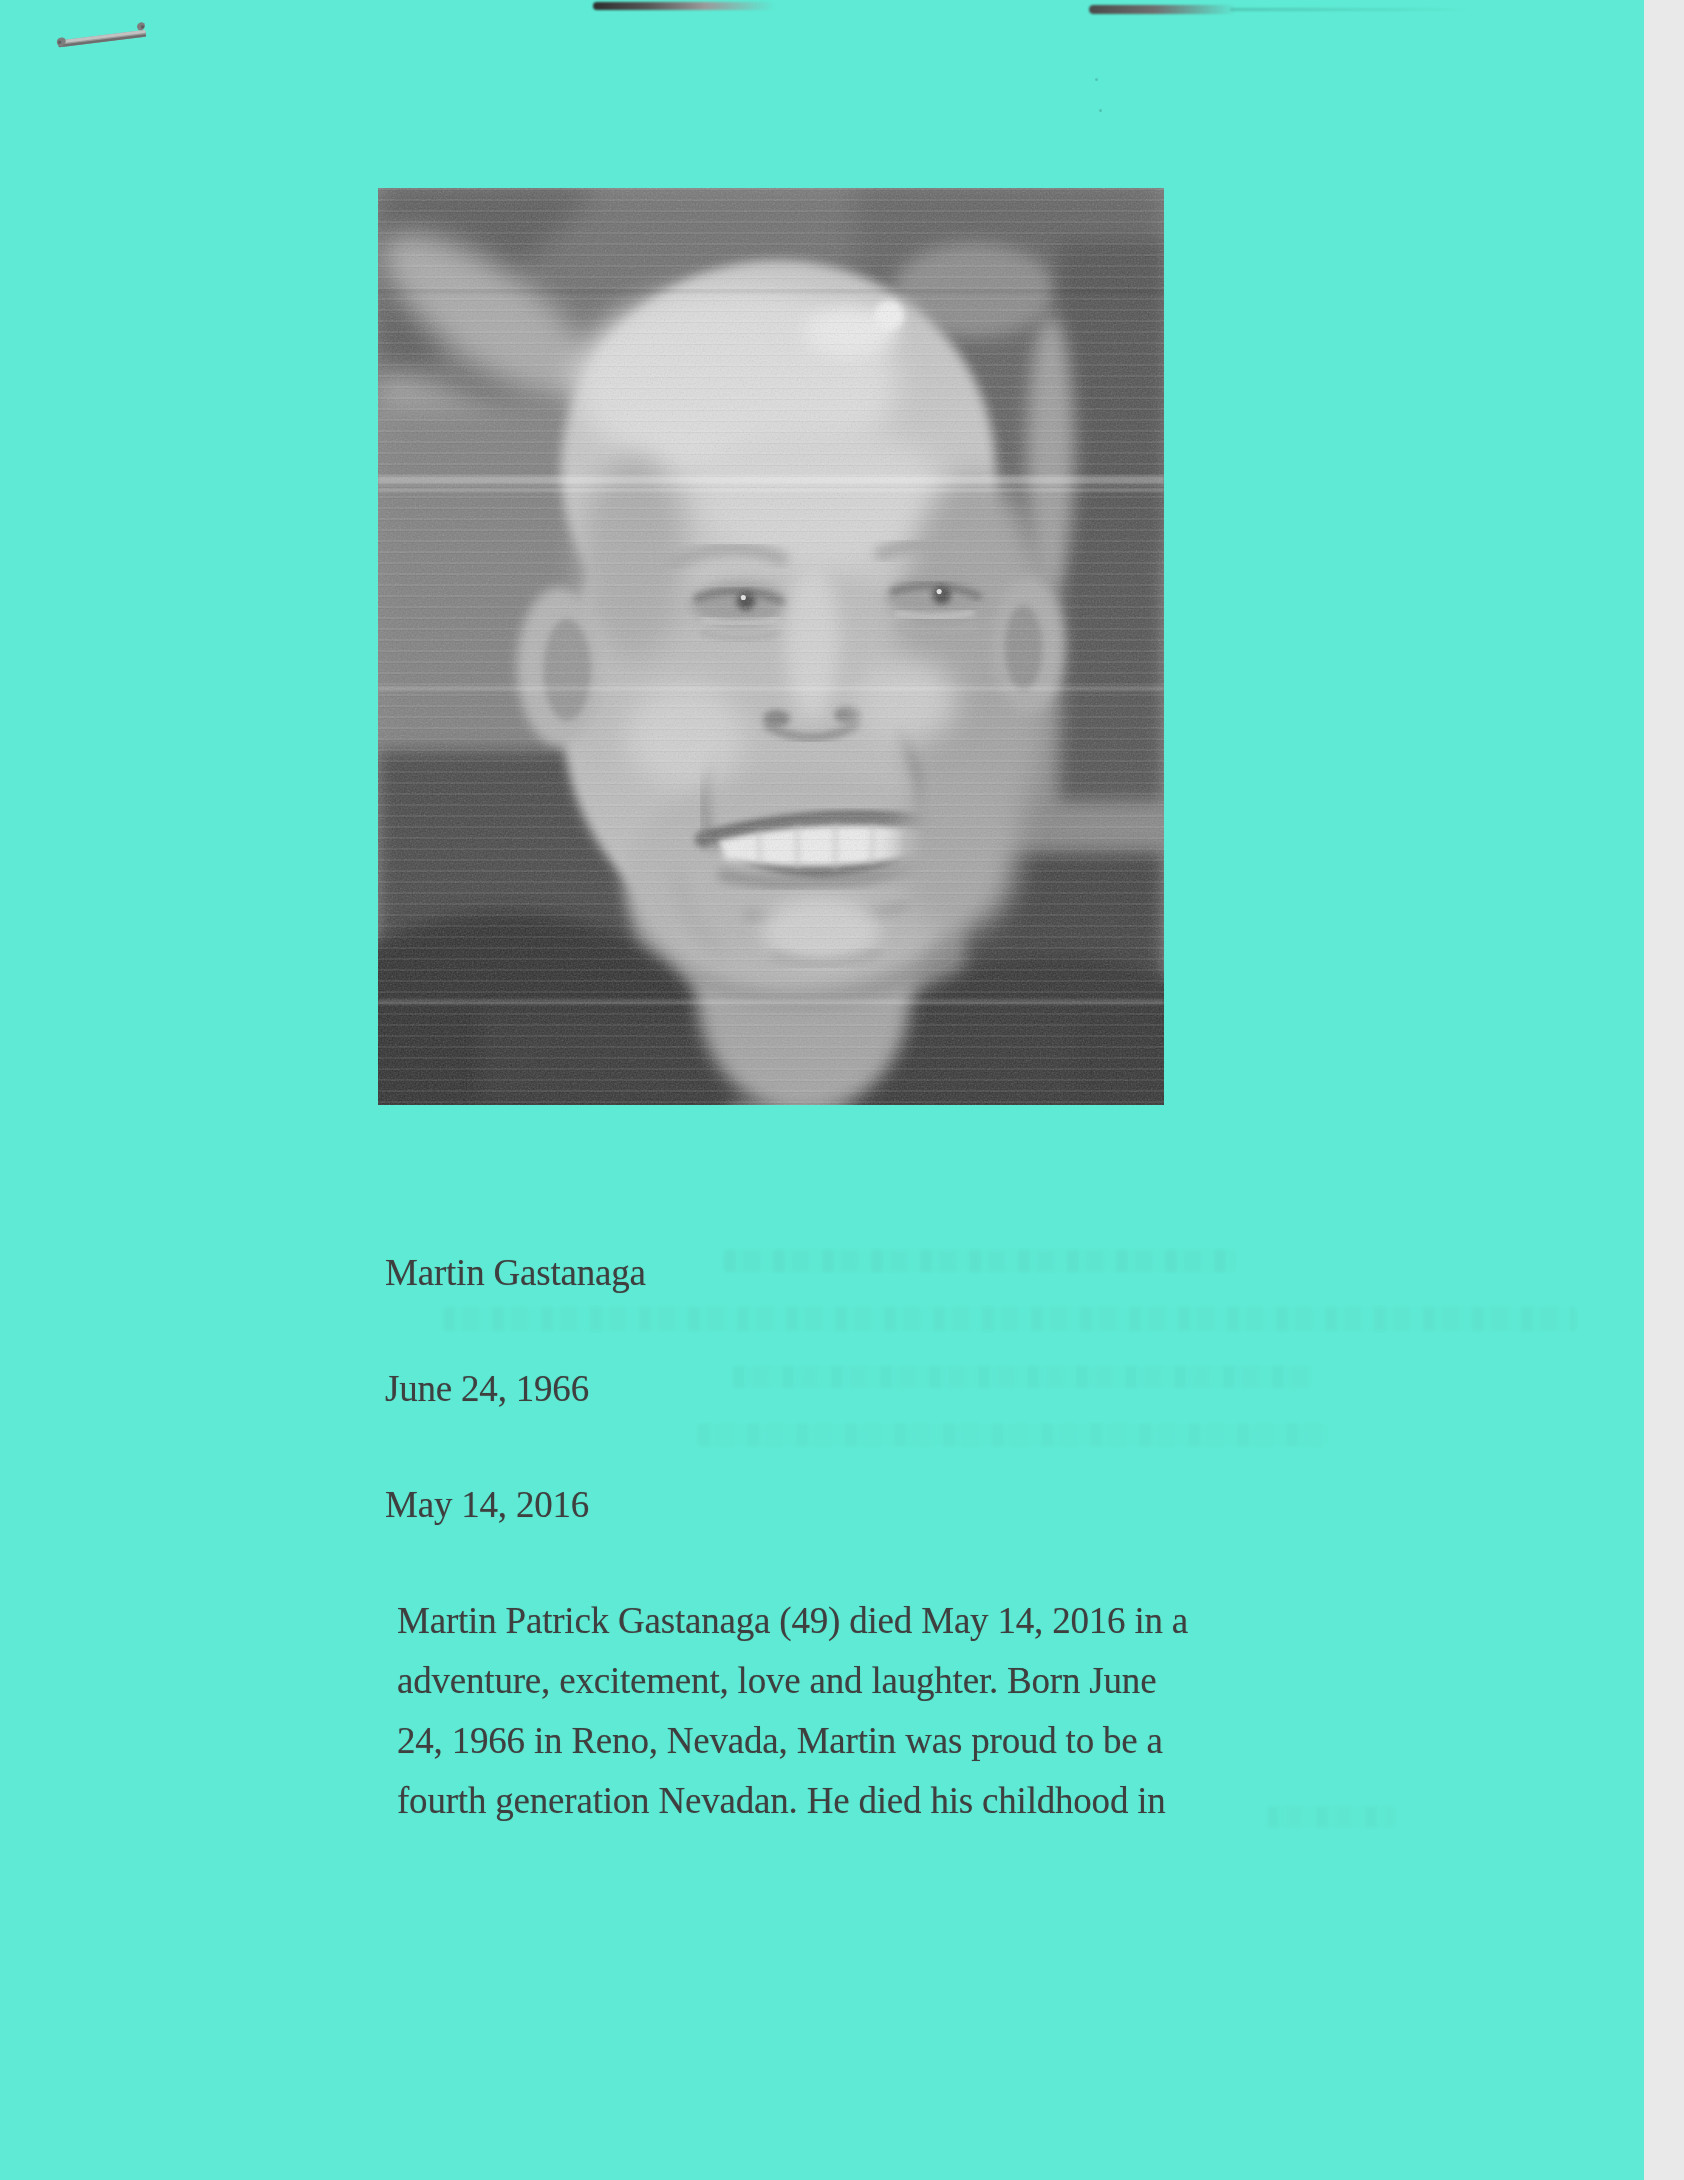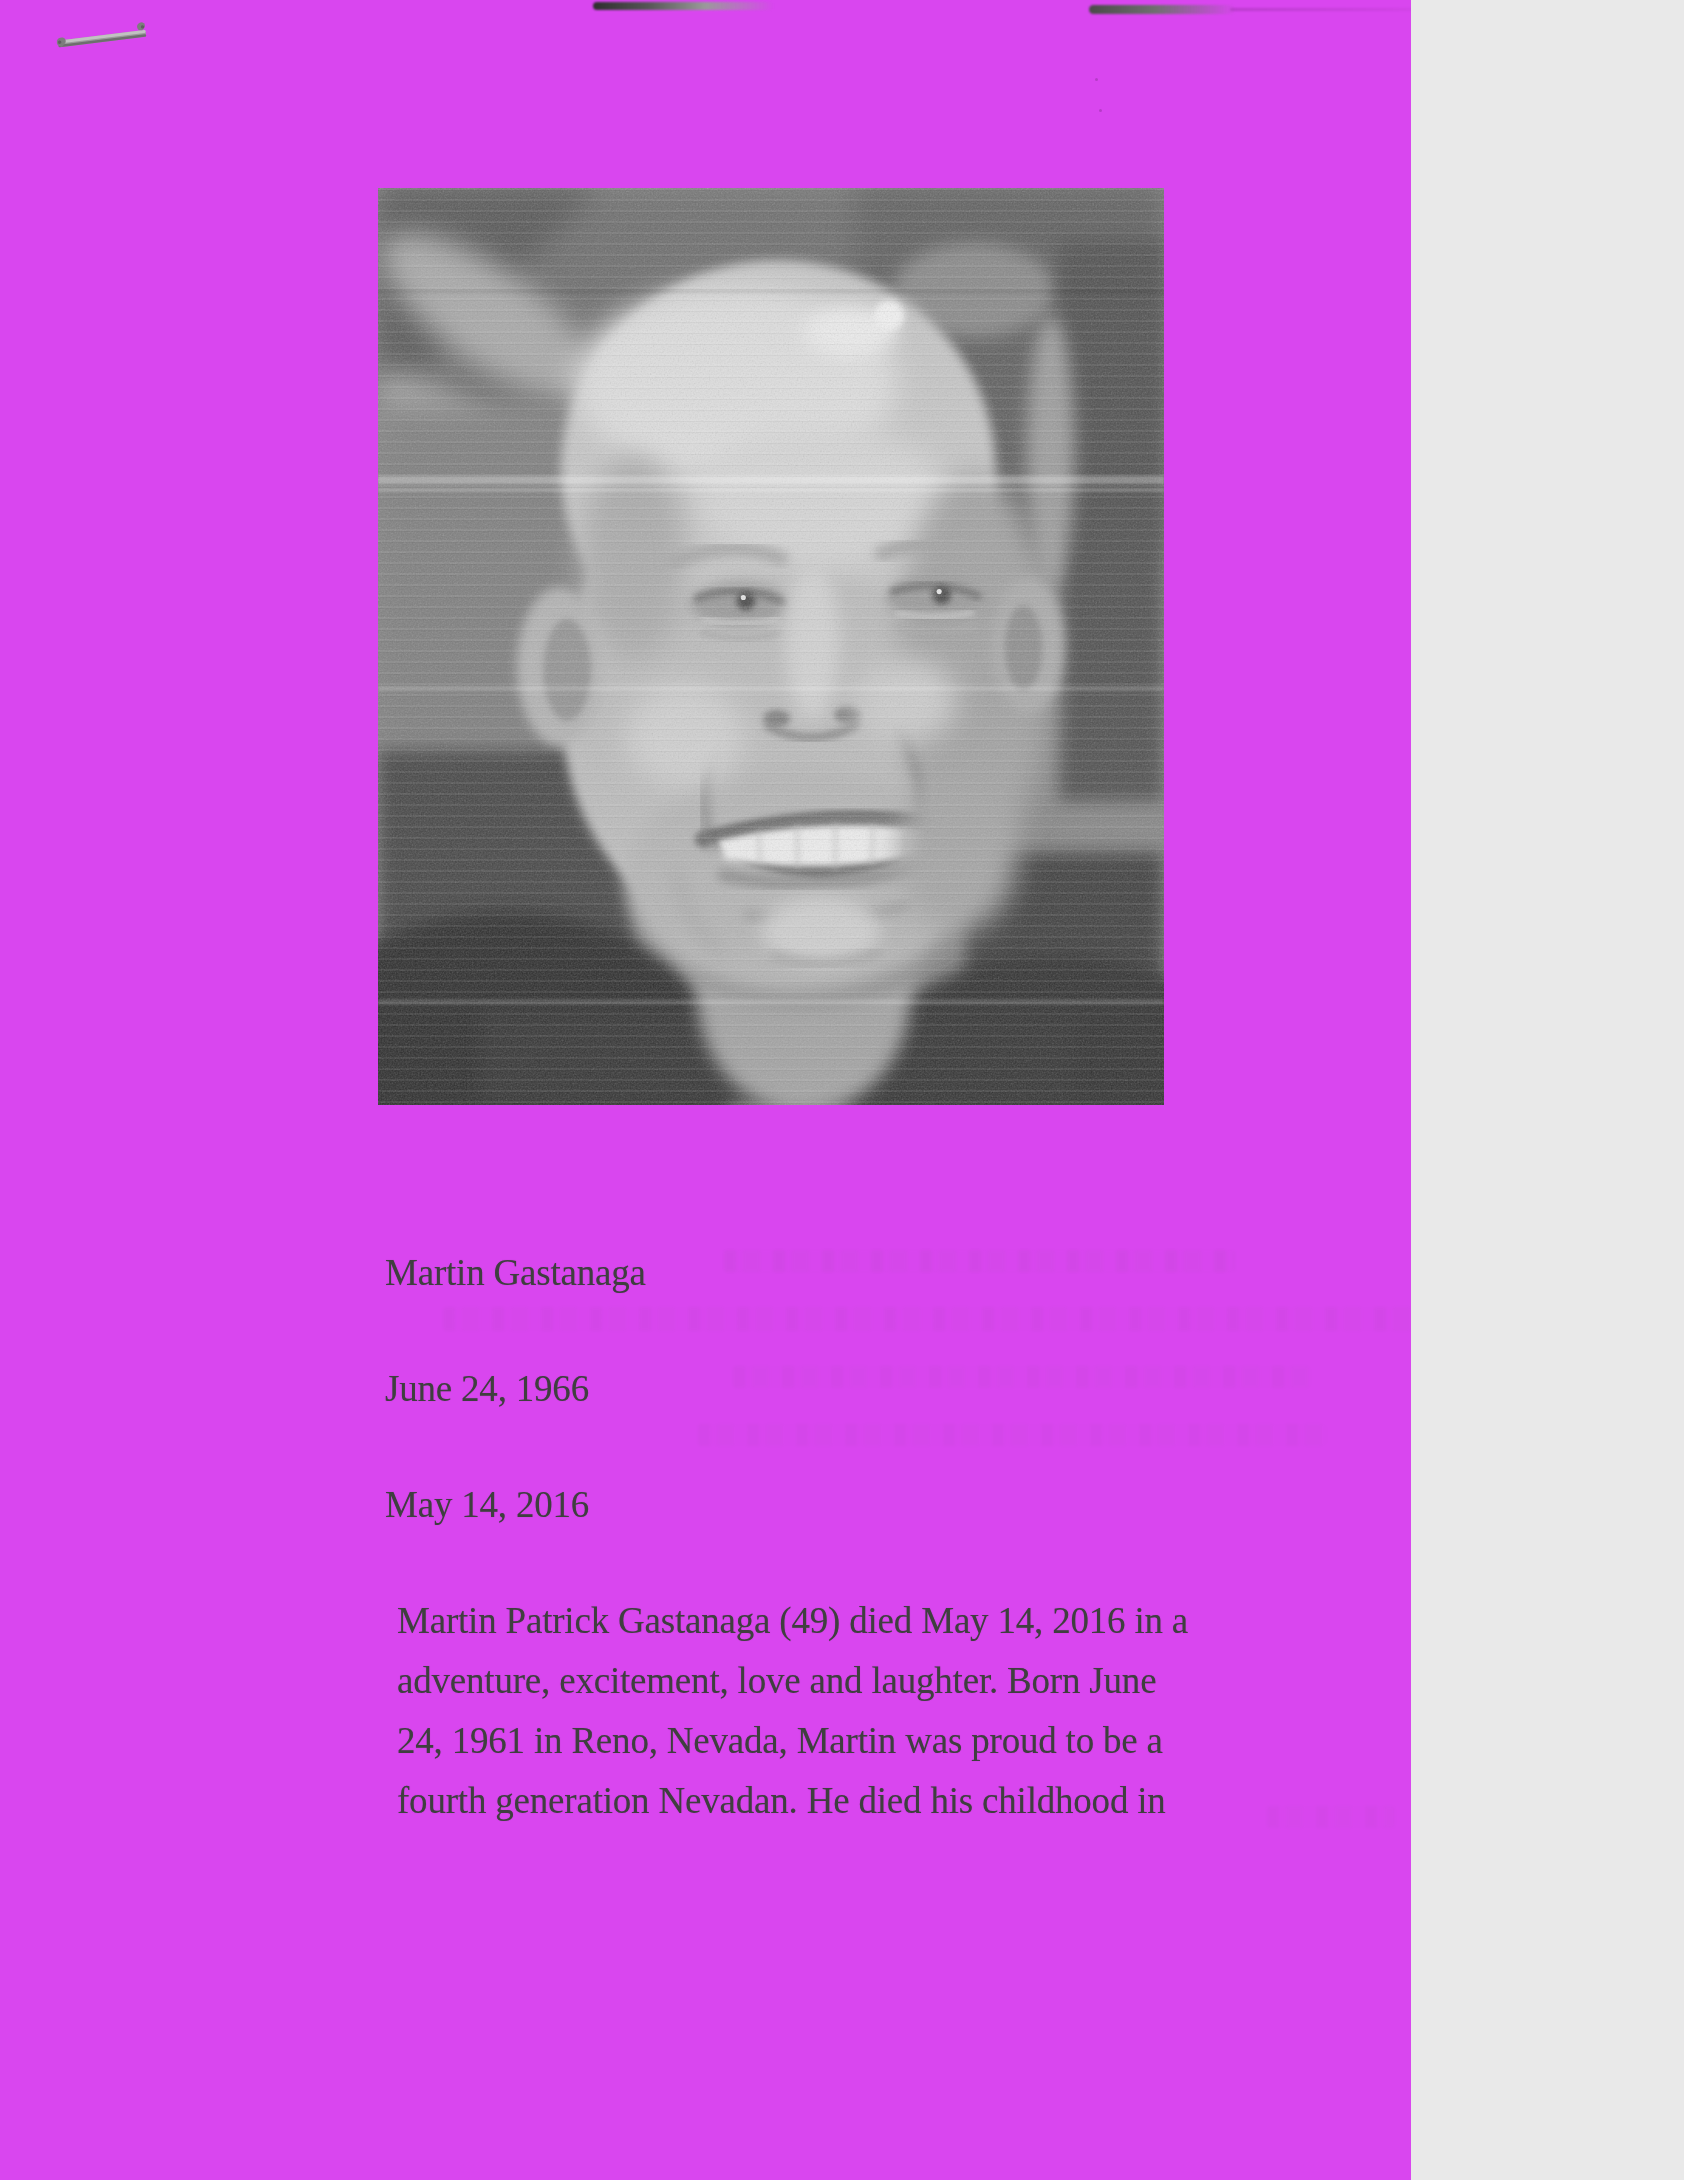--- a/index.html
+++ b/index.html
@@ -1,19 +1,19 @@
 <!DOCTYPE html>
 <html style="font-size:13.6px"><head>
 <meta charset="utf-8">
 <style>
   html,body{margin:0;padding:0;background:#e9e9e9;}
   .page{
     position:relative;
-    width:1411px;height:2181px;
-    background:#d946ef;
+    width:1644px;height:2181px;
+    background:#5eead4;
     overflow:hidden;
     font-family:"Liberation Serif","DejaVu Serif",serif;
   }
 
   
   .streak{position:absolute;pointer-events:none;}
   .streak.s1{left:593px;top:1.7px;width:181px;height:8.5px;border-radius:4.3px;
     background:linear-gradient(90deg,#2e2e2e 0%,#555 30%,#9a9a9a 62%,rgba(170,170,170,0) 100%);
     filter:blur(0.9px);}
   .streak.s2{left:1089px;top:5.1px;width:147px;height:8.5px;border-radius:4.3px;
@@ -219,19 +219,19 @@
   <div class="ghost g4"></div>
   <div class="ghost g5"></div>
 
   <div class="textblock">
     <div class="hline">Martin Gastanaga</div>
     <div class="hline">June 24, 1966</div>
     <div class="hline">May 14, 2016</div>
     <div class="para">
       <div class="pline">Martin Patrick Gastanaga (49) died May 14, 2016 in a</div>
       <div class="pline">adventure, excitement, love and laughter. Born June</div>
-      <div class="pline">24, 1961 in Reno, Nevada, Martin was proud to be a</div>
+      <div class="pline">24, 1966 in Reno, Nevada, Martin was proud to be a</div>
       <div class="pline">fourth generation Nevadan. He died his childhood in</div>
     </div>
   </div>
 
 </div>
 
 
 </body></html>

